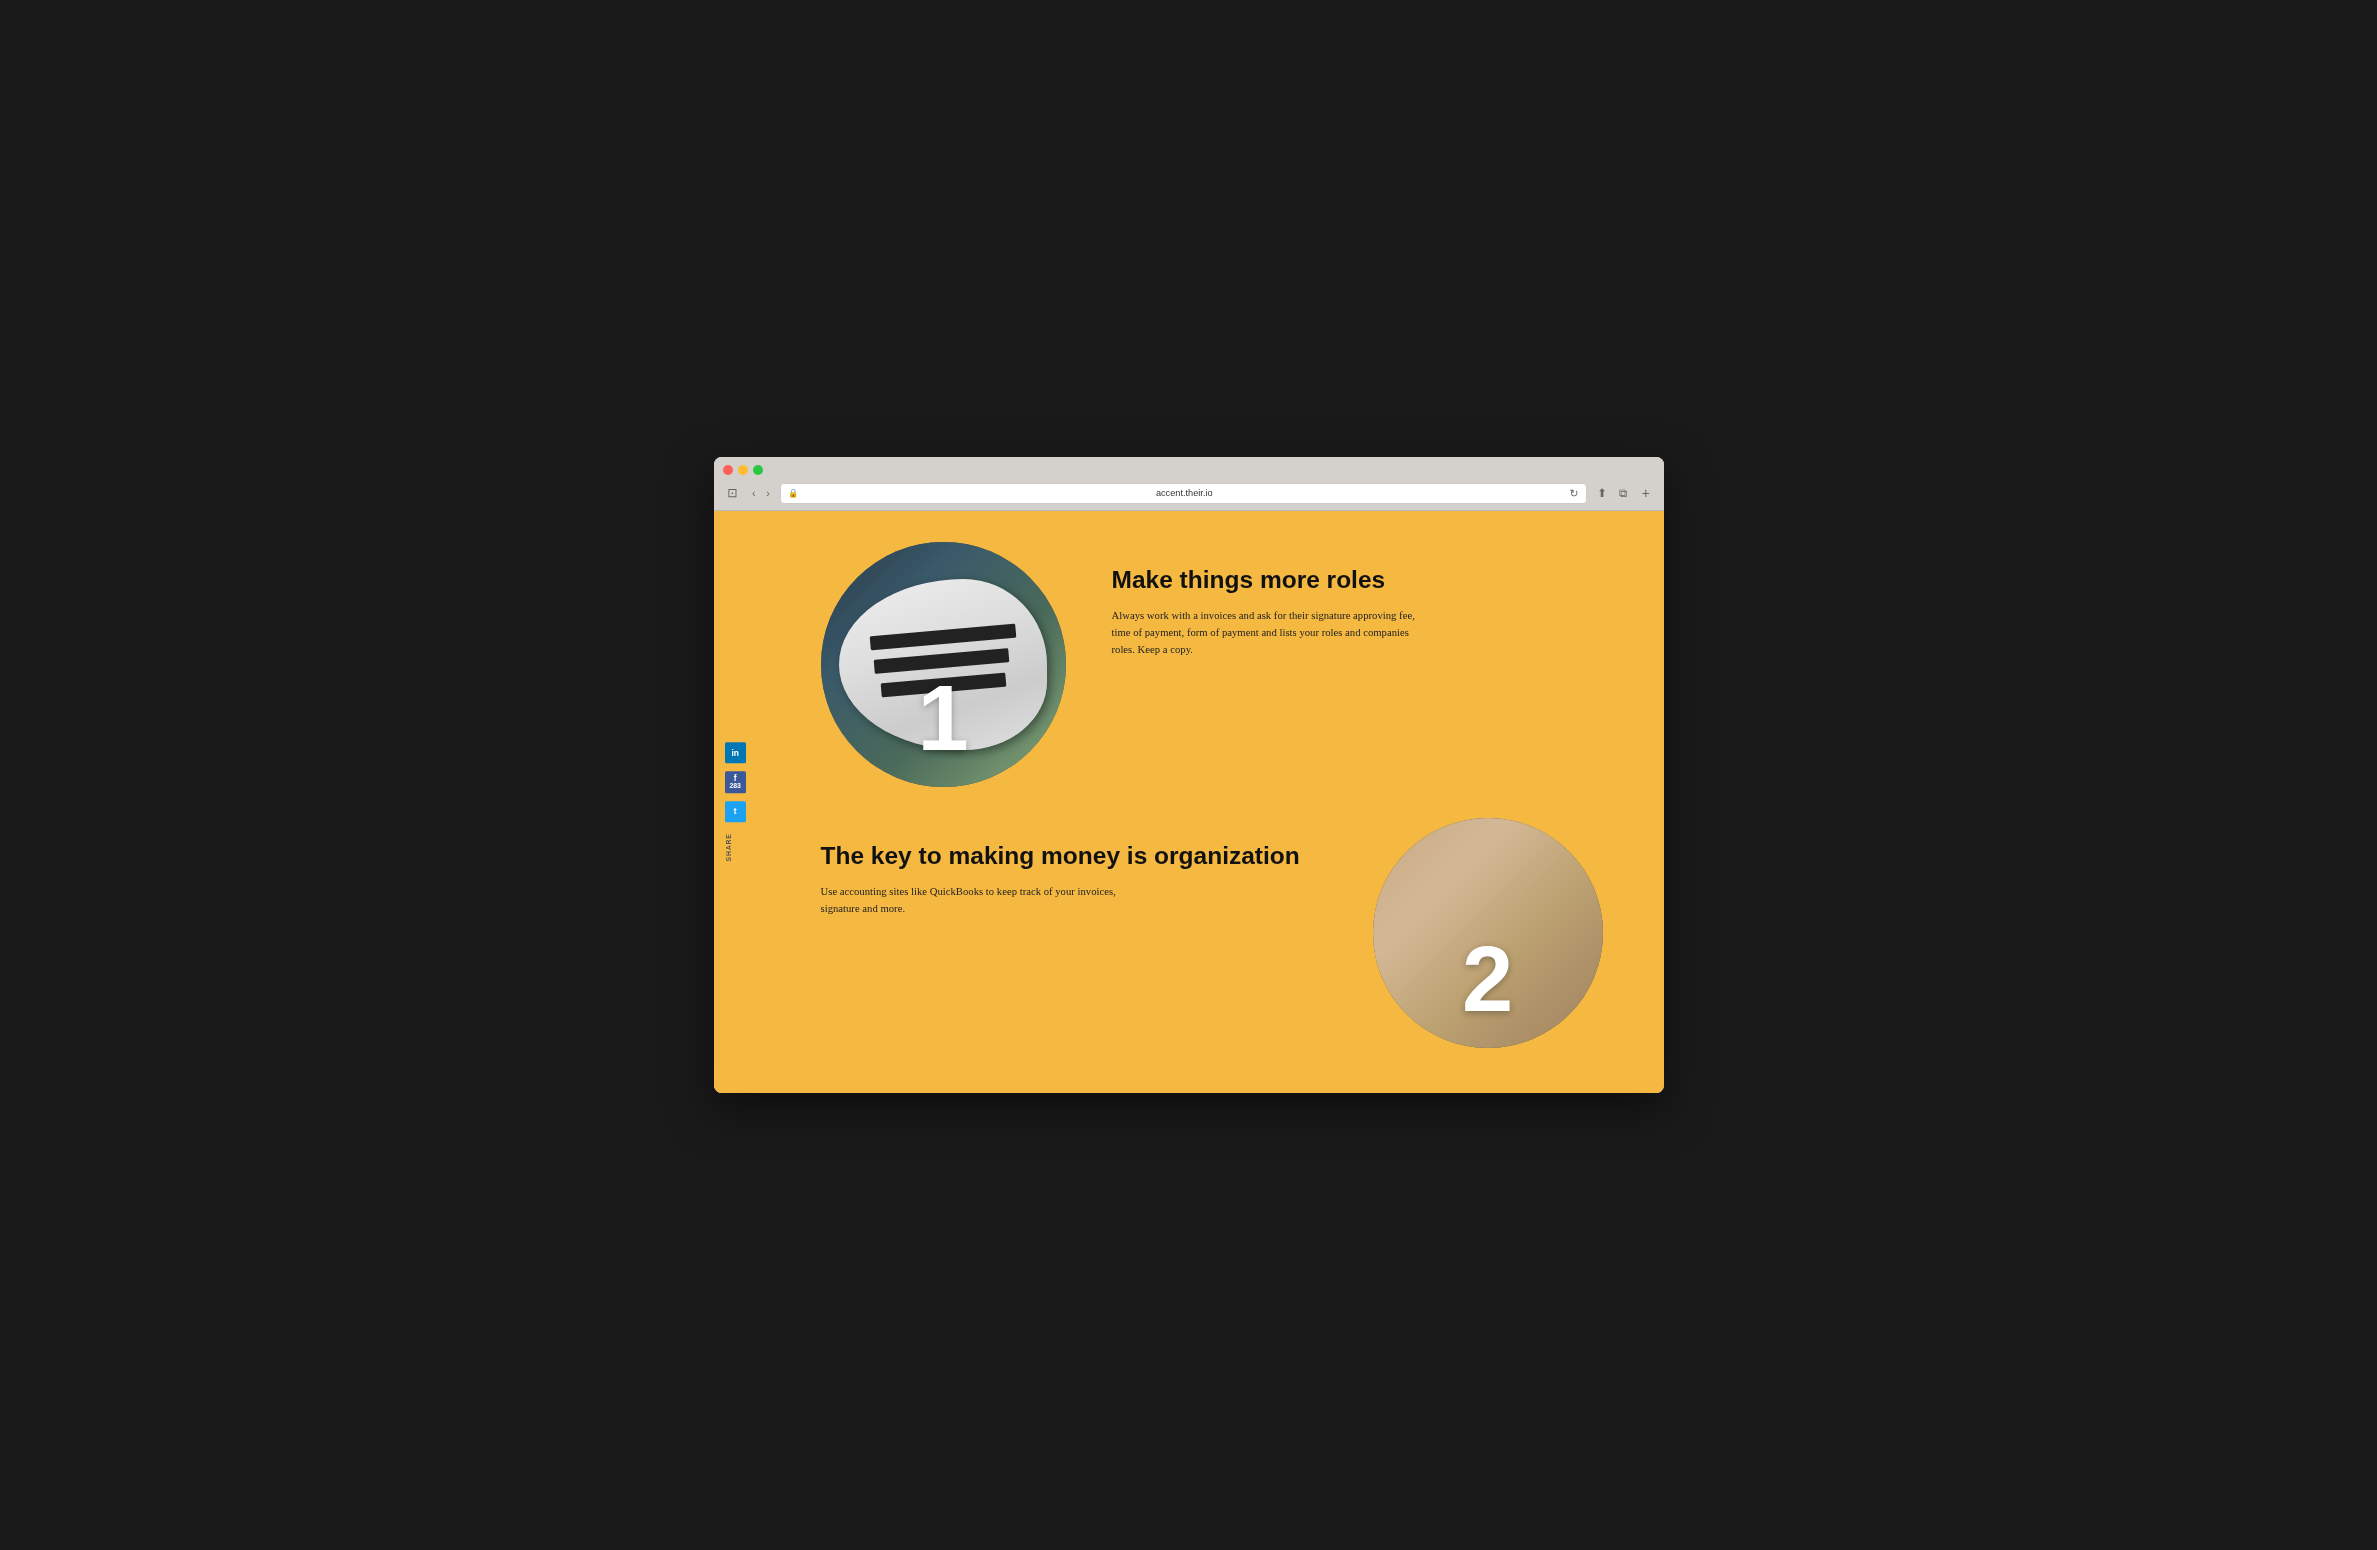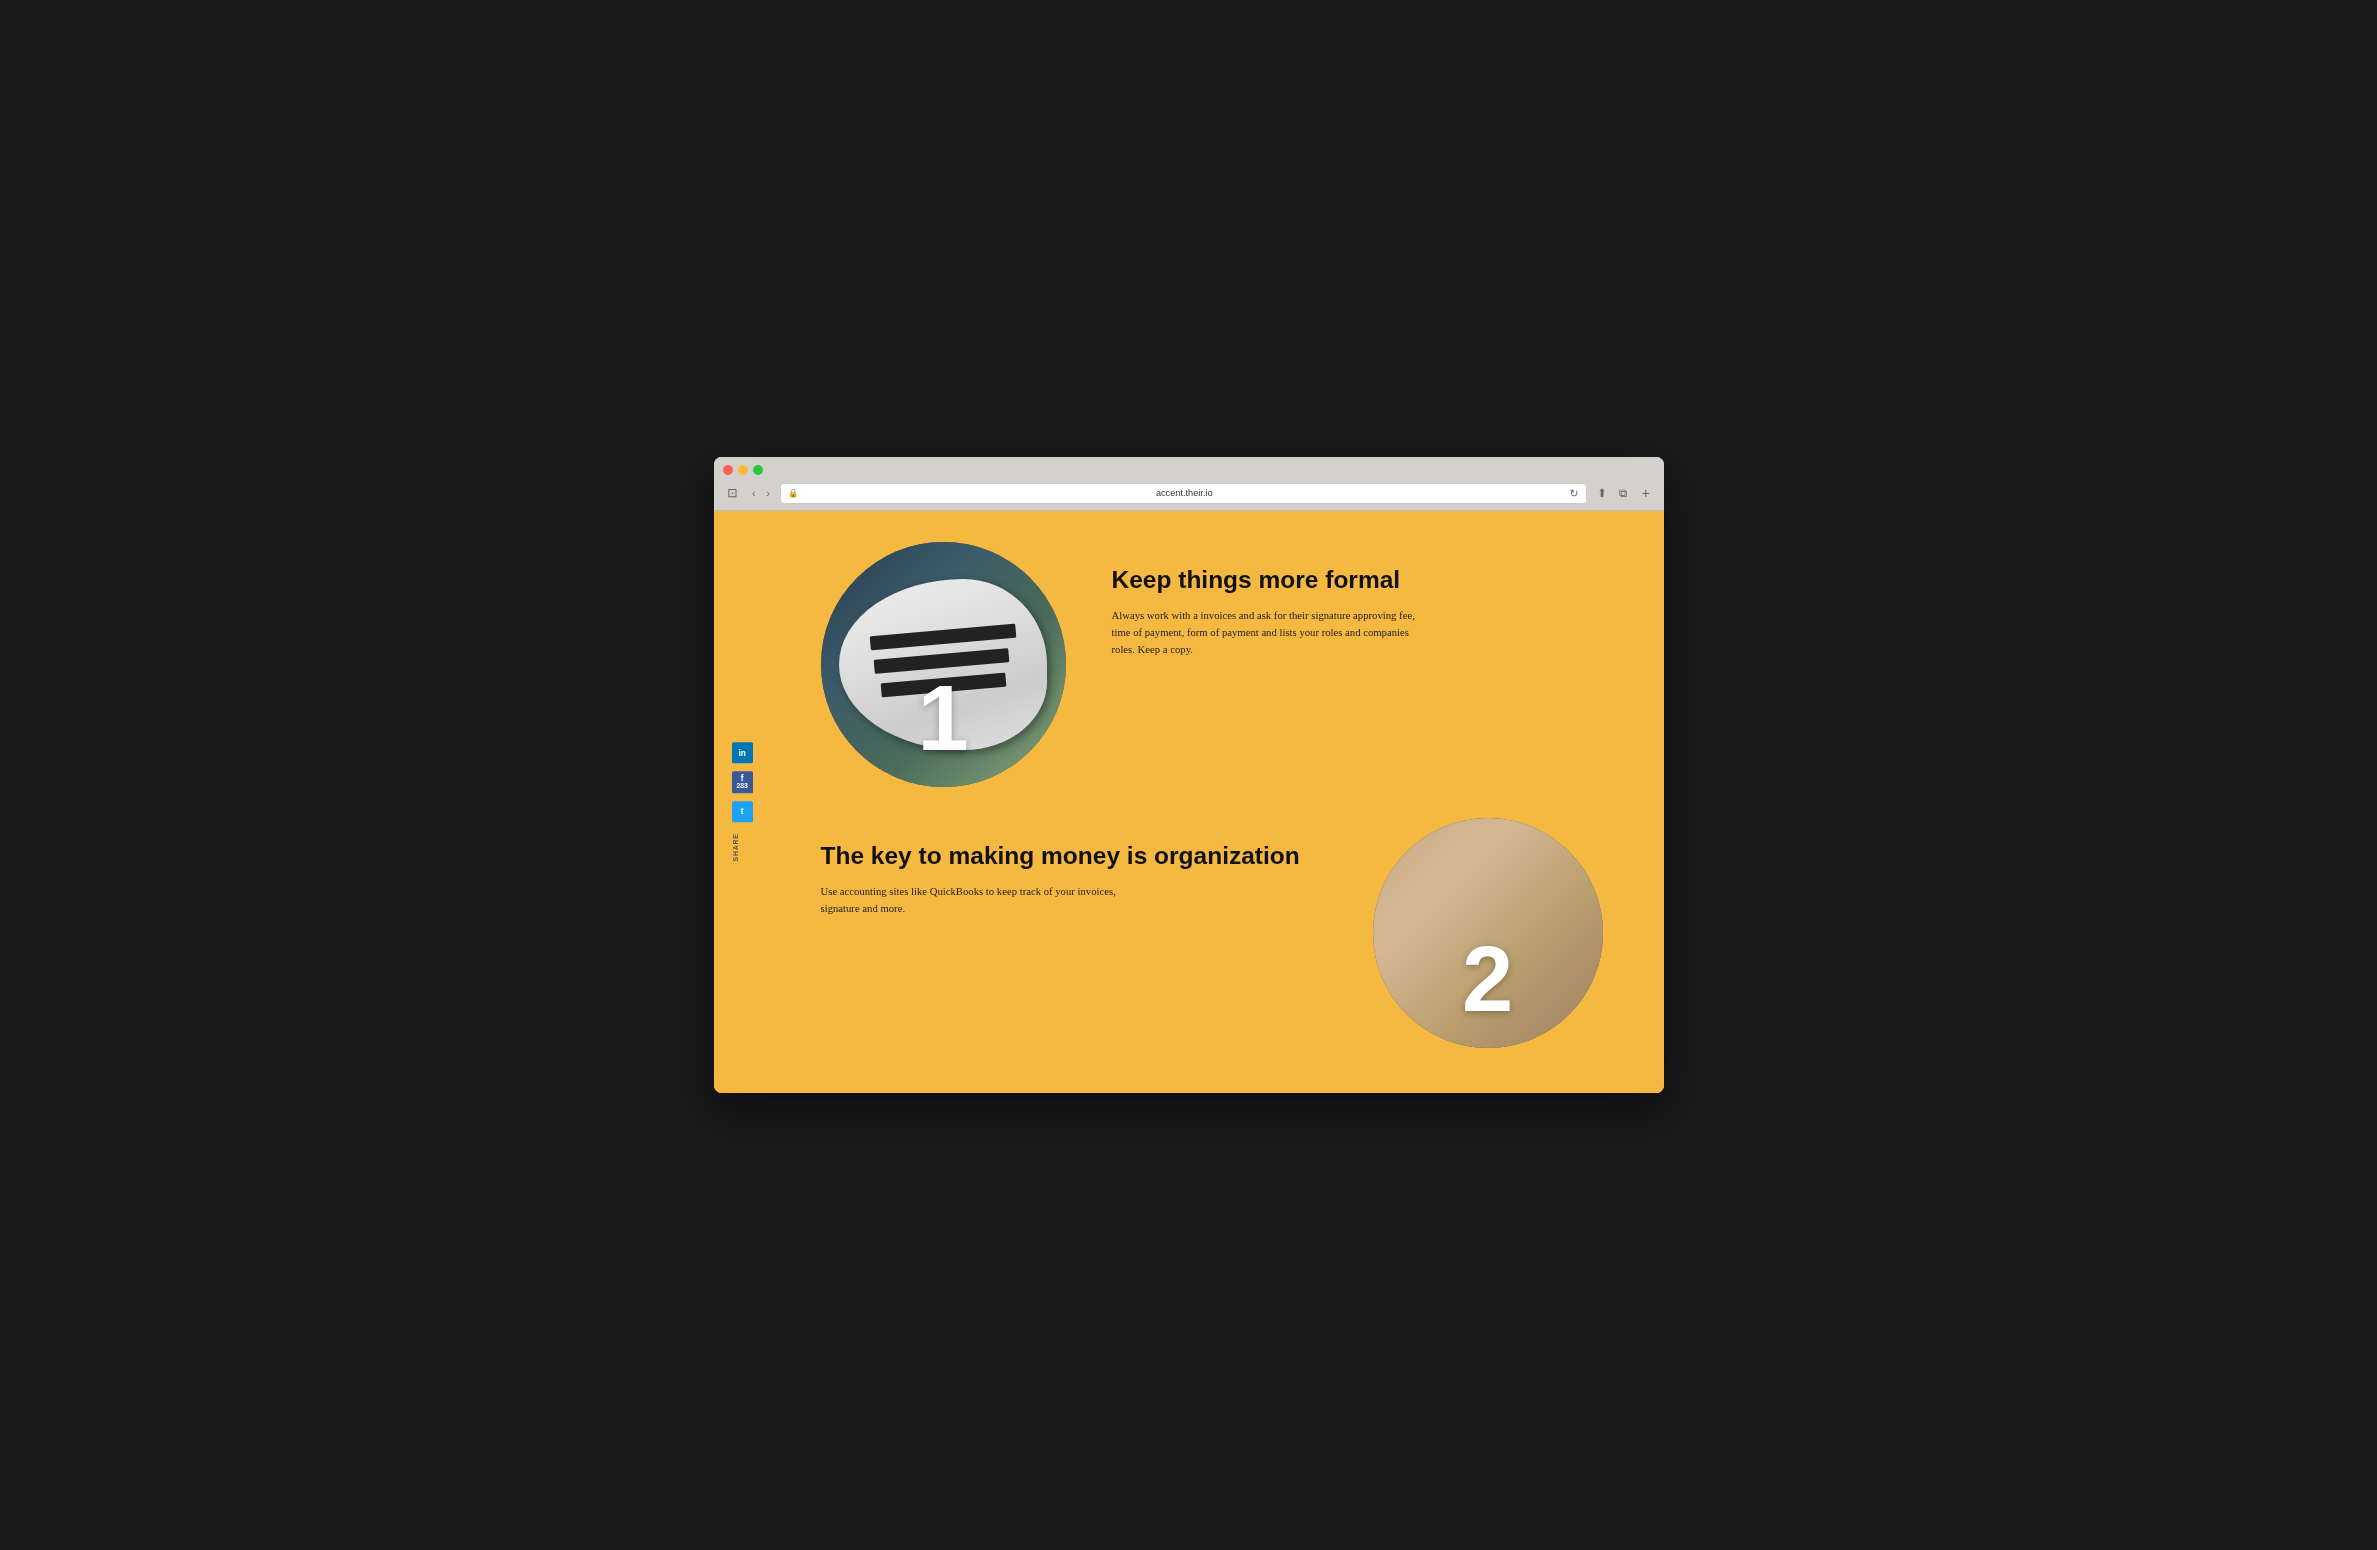--- a/index.html
+++ b/index.html
@@ -133,21 +133,21 @@
       background: #f5b942;
       position: relative;
       min-height: 582px;
       padding: 31px 61px;
       overflow: hidden;
     }
 
     
     .share-sidebar {
       position: absolute;
-      left: 18px;
+      left: 11px;
       top: 50%;
       transform: translateY(-50%);
       display: flex;
       flex-direction: column;
       gap: 8px;
       z-index: 10;
     }
 
     .share-btn {
       width: 21.4px;
@@ -424,21 +424,21 @@
           <div class="sneaker-bg">
             <div class="sneaker-visual">
               <div class="sneaker-stripe"></div>
               <div class="sneaker-stripe"></div>
               <div class="sneaker-stripe"></div>
             </div>
           </div>
           <div class="circle-number">1</div>
         </div>
         <div class="text-section">
-          <h2 class="section-title">Keep things more formal</h2>
+          <h2 class="section-title">Make things more roles</h2>
           <p class="section-body">Always work with a invoices and ask for their signature approving fee, time of payment, form of payment and lists your roles and companies roles. Keep a copy.</p>
         </div>
       </div>
 
       <div class="section-2">
         <div class="text-section">
           <h2 class="section-title">The key to making money is organization</h2>
           <p class="section-body">Use accounting sites like QuickBooks to keep track of your invoices, signature and more.</p>
         </div>
         <div class="circle-image small">

